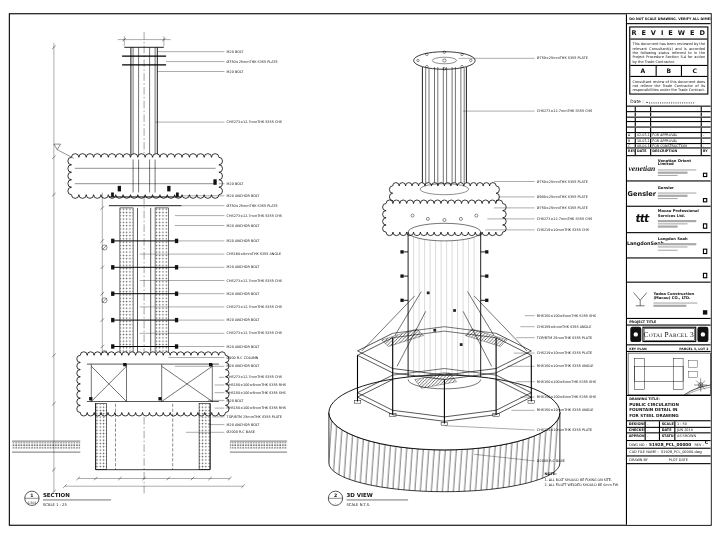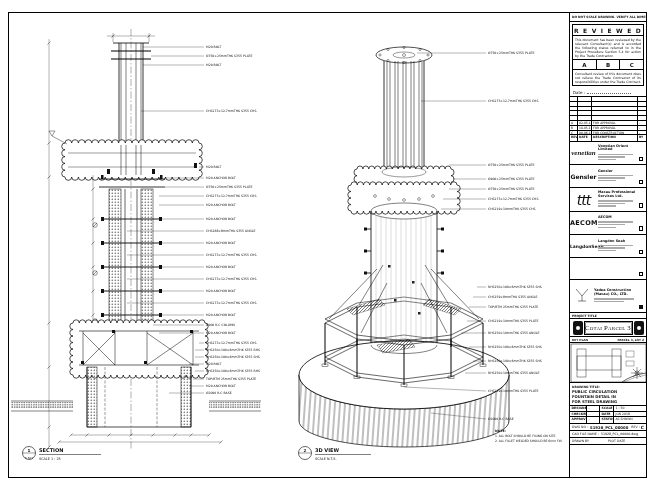--- a/index.html
+++ b/index.html
@@ -54,21 +54,21 @@
   .co-body{flex:1;padding:2px 7px 2px 1px;}
   .co-name{font-size:3.4px;font-weight:bold;line-height:1.15;}
   .ph{height:1.4px;background:#aaa;margin:1.2px 0;}
   .ph.w85{width:85%;}.ph.w65{width:65%;}.ph.w45{width:45%;}
   .co-chk{width:4.5px;height:4.5px;border:.6px solid #000;position:absolute;right:3px;bottom:3px;}
   .sqf{width:4px;height:4px;background:#111;position:absolute;right:3px;bottom:3px;}
   .co.emptybox{height:22px;}
   .logo-venetian{font-family:"Liberation Serif",serif;font-style:italic;font-weight:bold;font-size:7px;color:#1a1a1a;}
   .logo-aedas{font-size:8px;font-weight:bold;color:#999;}
   .logo-gensler{font-size:6px;font-weight:bold;}
-  .logo-ttt{font-size:14px;font-weight:normal;font-style:italic;letter-spacing:-1px;}
+  .logo-ttt{font-size:10px;font-weight:bold;font-style:italic;letter-spacing:-1px;}
   .logo-aecom{font-size:6.5px;font-weight:bold;letter-spacing:.3px;}
   .logo-langdon{font-size:4.4px;font-weight:bold;}
   .contractor{position:relative;height:33px;border-bottom:.8px solid #000;display:flex;align-items:center;}
   .contractor svg{position:static;flex:none;margin:0 4px;}
   .proj-label{height:6px;border-bottom:.5px solid #000;font-size:3px;font-weight:bold;padding:1px 2px;}
   .banner{height:18px;display:flex;align-items:center;border-bottom:.8px solid #000;padding:1.5px;}
   .banner-mid{flex:1;height:100%;border:.9px solid #000;box-shadow:inset 0 0 0 .4px #fff,inset 0 0 0 .8px #000;display:flex;align-items:center;justify-content:center;font-family:"Liberation Serif",serif;font-variant:small-caps;font-size:6.8px;letter-spacing:.2px;white-space:nowrap;}
   .orn{width:10px;height:14px;background:#111;border-radius:2px;position:relative;flex:none;margin:0 1px;}
   .orn::after{content:"";position:absolute;left:3px;top:5px;width:4px;height:4px;border-radius:50%;background:#fff;}
   .kp-head{height:6px;border-bottom:.5px solid #000;display:flex;justify-content:space-between;font-size:2.9px;font-weight:bold;padding:1px 2px;}
@@ -479,30 +479,20 @@
       <div class="co-logo logo-ttt">ttt</div>
       <div class="co-body">
           <div class="co-name">Macau Professional Services Ltd.</div>
           <div class="ph w85"></div>
           <div class="ph w65"></div>
           <div class="ph w45"></div>
         </div>
       <div class="co-chk"></div>
     </div>
     <div class="co">
-      <div class="co-logo logo-aecom">AECOM</div>
-      <div class="co-body">
-          <div class="co-name">AECOM</div>
-          <div class="ph w85"></div>
-          <div class="ph w65"></div>
-          <div class="ph w45"></div>
-        </div>
-      <div class="co-chk"></div>
-    </div>
-    <div class="co">
       <div class="co-logo logo-langdon">LangdonSeah</div>
       <div class="co-body">
           <div class="co-name">Langdon Seah</div>
           <div class="ph w85"></div>
           <div class="ph w65"></div>
           <div class="ph w45"></div>
         </div>
       <div class="co-chk"></div>
     </div>
     <div class="co emptybox">

